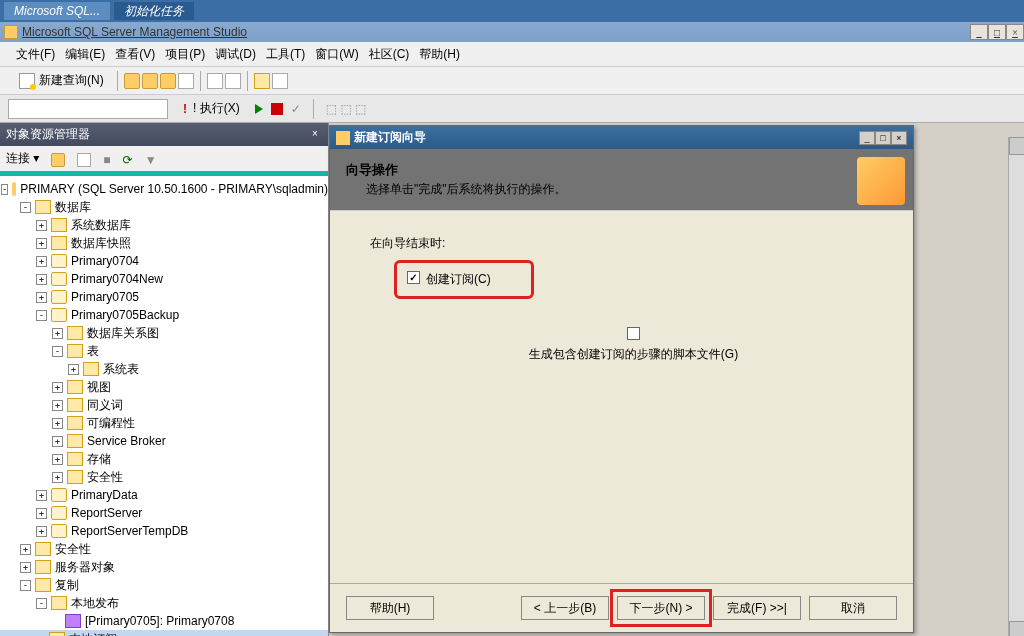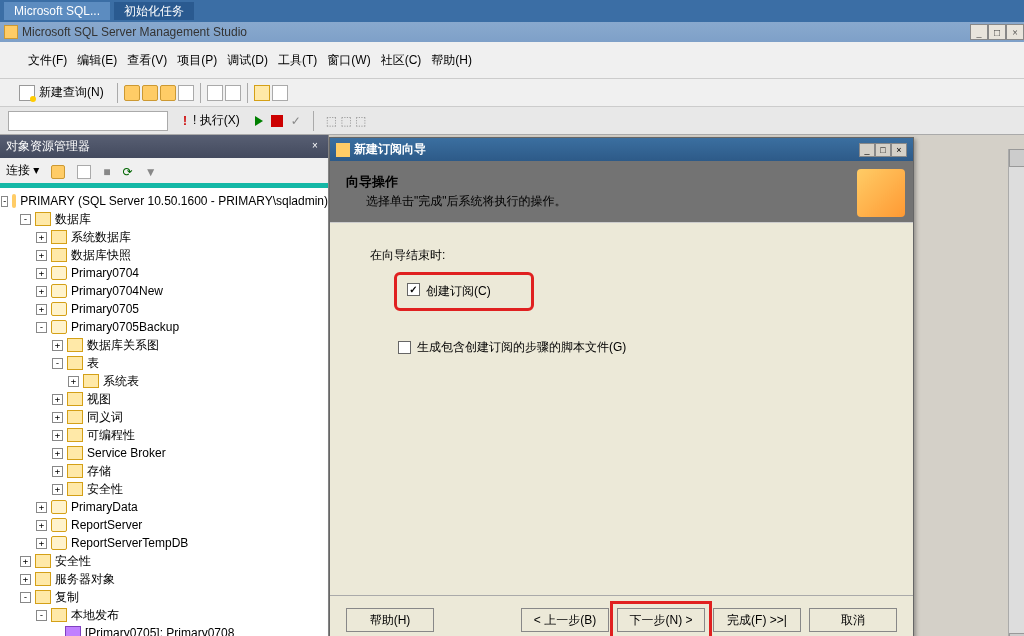--- a/index.html
+++ b/index.html
@@ -1,27 +1,27 @@
 <!DOCTYPE html>
 <html><head>
 <meta charset="utf-8">
 <style>
 * { box-sizing: border-box; margin: 0; padding: 0; font-family: "SimSun", "宋体", Tahoma, sans-serif; font-size: 12px; }
 body { background: #d4d0c8; width: 1024px; height: 636px; overflow: hidden; position: relative; }
 
 .taskbar { background: #3b6ea5; height: 22px; display: flex; align-items: center; gap: 4px; padding-left: 4px;}
-.taskbar-item { background: #5c8cc0; color: #fff; padding: 2px 10px; font-size: 12px; height: 18px; display:flex; align-items:center;}
+.taskbar-item { background: #5c8cc0; color: #fff; padding: 2px 10px; font-size: 12px; height: 18px; display:flex; align-items:center;font-style:italic;}
 .taskbar-item.active { background: #2a5a90; }
 
-.titlebar { background: linear-gradient(to bottom, #89a9ce, #7ea0c8); height: 20px; display: flex; align-items: center; color: #333; font-size: 12px; padding-left: 4px; }
+.titlebar { background: linear-gradient(to bottom, #89a9ce, #7ea0c8); height: 20px; display: flex; align-items: center; color: #333; font-size: 12px; padding-left: 4px; text-decoration: underline; }
 .titlebar .ticon { width:14px; height:14px; background:#ffcc66; border:1px solid #cc9933; margin-right:4px;}
 .win-controls { margin-left:auto; display:flex; }
 .win-controls span { width:18px; height:16px; background:#e8e4dc; border:1px solid #888; display:flex; align-items:center; justify-content:center; font-size:10px; font-family:Tahoma;}
 
-.menubar { background: #f0f0f0; height: 37px; display: flex; align-items: center; padding-left: 24px; gap: 2px; border-bottom:1px solid #ccc;}
+.menubar { background: #f0f0f0; height: 25px; display: flex; align-items: center; padding-left: 12px; gap: 2px; border-bottom:1px solid #ccc;}
 .menubar span { padding: 2px 4px; }
 
 .toolbar { background: #f0f0f0; height: 28px; display: flex; align-items: center; padding-left: 12px; gap: 2px; border-bottom:1px solid #ccc;}
 .toolbar2 { background: #e8e8e8; height: 28px; display: flex; align-items: center; padding-left: 8px; gap: 8px; border-bottom:1px solid #aaa;}
 .tbtn { padding: 2px 6px; border:1px solid transparent; display:flex; align-items:center; gap:4px;}
 .tico { width:16px; height:16px; display:inline-block; }
 .tico.new{ background:#fff; border:1px solid #999; position:relative;}
 .tico.new:after{content:""; position:absolute; right:-2px; bottom:-2px; width:6px;height:6px;background:#ffcc00;border-radius:50%;}
 .tico.db{ background:#ffcc66; border-radius:2px; border:1px solid #cc9933;}
 .tico.doc{ background:#fff; border:1px solid #aaa;}
@@ -58,21 +58,21 @@
 .dlg-title .dwin{ margin-left:auto; display:flex; gap:0;}
 .dlg-title .dwin span{ width:16px; height:14px; background:#d4d0c8; border:1px solid #888; font-size:9px; text-align:center; line-height:12px; color:#000; font-weight:normal;}
 
 .dlg-header{ background:#737373; padding:12px 16px; border-bottom:1px solid #ccc; position:relative; height:62px;}
 .dlg-header h3{ font-size:13px; font-weight:bold;}
 .dlg-header p{ font-size:12px; margin-left:20px; margin-top:2px;}
 .dlg-header .himg{ position:absolute; right:8px; top:8px; width:48px; height:48px; background:linear-gradient(135deg,#ffcc66,#ff9933); border-radius:4px;}
 
 .dlg-body{ padding:24px 40px;}
 .dlg-body .label{ margin-bottom:8px;}
-.chk-row{ display:flex; align-items:center; gap:6px; margin:4px 0 4px 24px; padding:4px;}
+.chk-row{ display:flex; align-items:center; gap:6px; margin:4px 0 4px 24px; padding:4px;flex-direction:column;}
 .chk-highlight{ border:3px solid #e02020; border-radius:6px; padding:8px 40px 8px 10px; display:inline-flex; margin-left:24px;}
 .chk{ width:13px; height:13px; border:1px solid #666; background:#fff; display:flex; align-items:center; justify-content:center; font-size:10px; font-weight:bold; color:#000;}
 
 .dlg-footer{ position:absolute; bottom:0; left:0; right:0; border-top:1px solid #aaa; padding:12px 16px; display:flex; gap:8px; justify-content:flex-end; background:#ece9d8;}
 .btn{ min-width:88px; height:24px; background:#ece9d8; border:1px solid #888; padding:0 10px; font-size:12px; cursor:pointer;}
 .btn-help{ margin-right:auto;}
 .btn-highlight{ outline:3px solid #e02020; outline-offset:4px;}
 
 .side-scroll{ position:absolute; right:0; top:14px; bottom:0; width:16px; background:#ddd; border-left:1px solid #aaa;}
 .side-scroll:before, .side-scroll:after{ content:""; position:absolute; left:0; width:16px; height:16px; background:#ccc; border:1px solid #999;}

